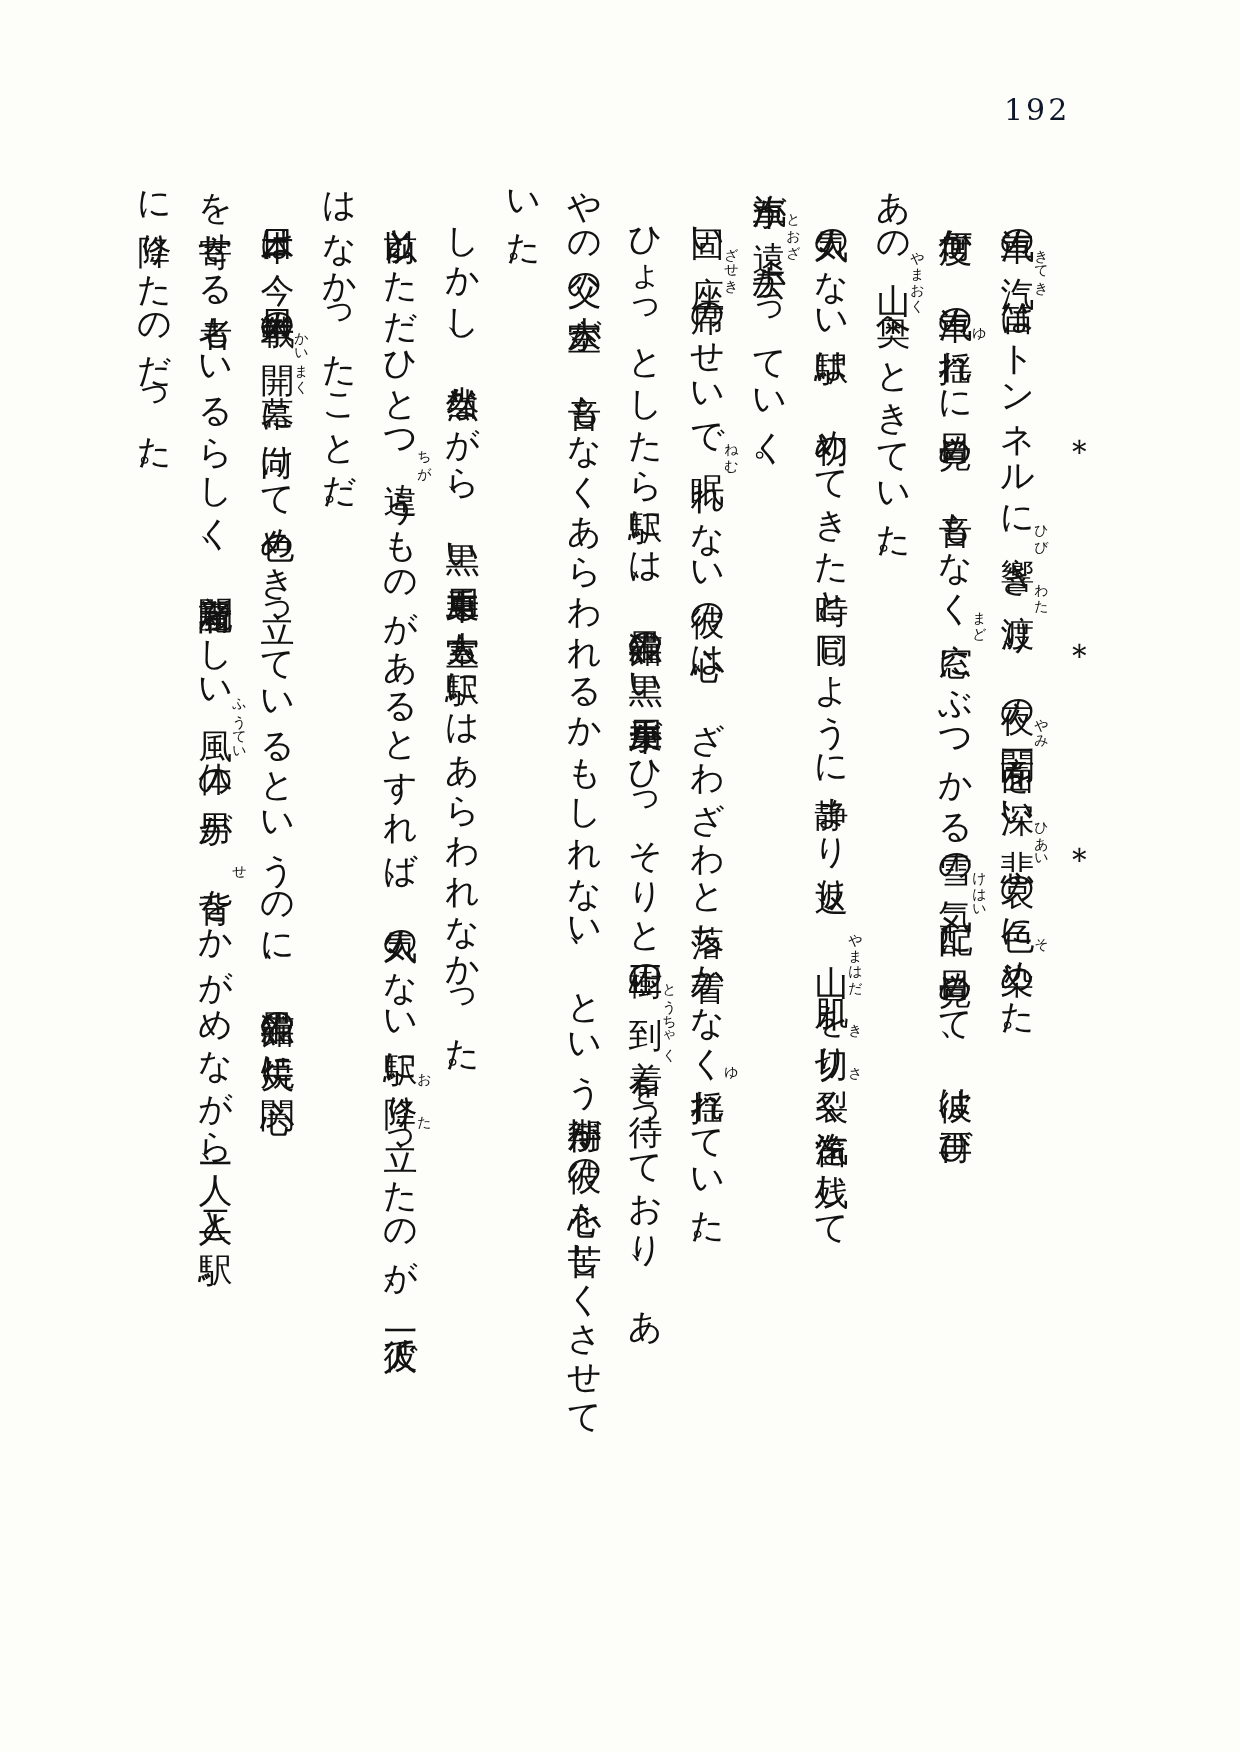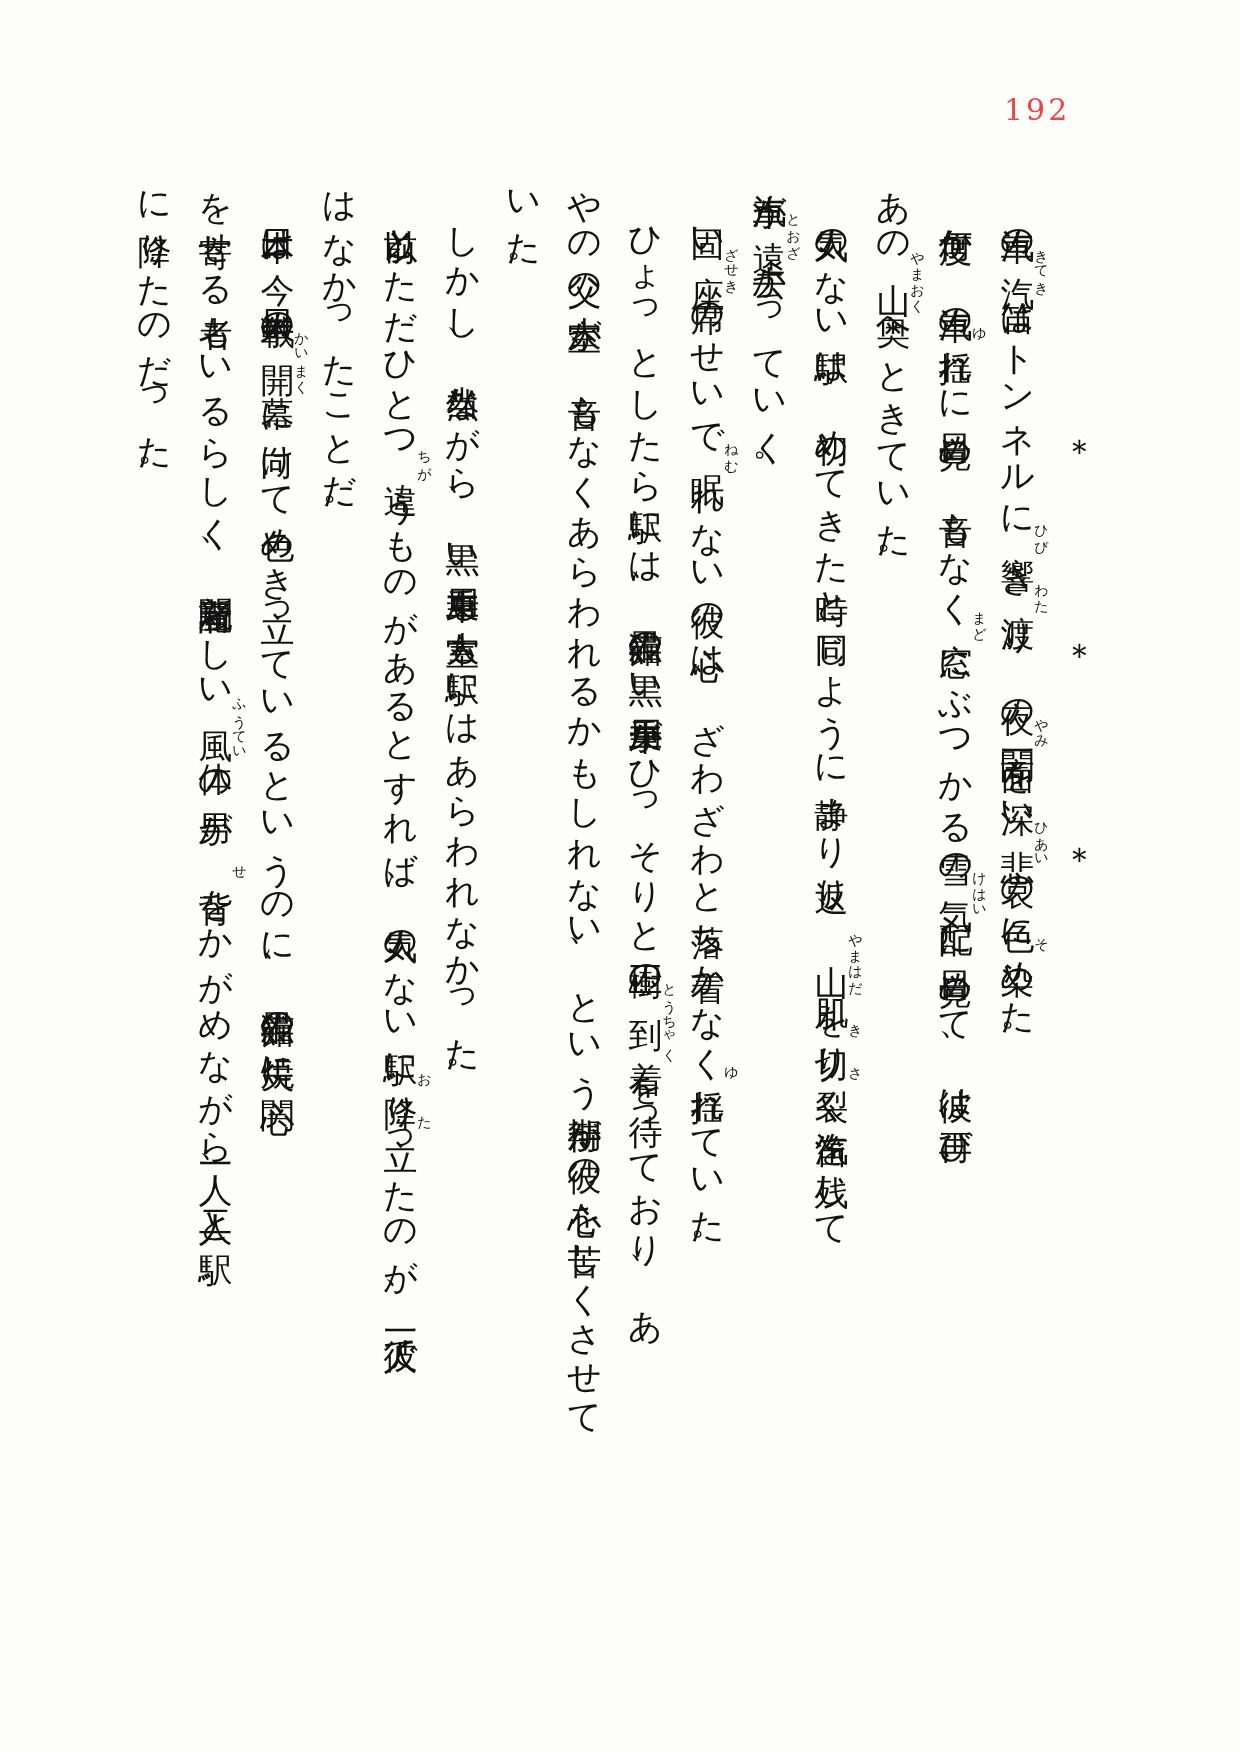--- a/index.html
+++ b/index.html
@@ -21,21 +21,21 @@
     height: 1752px;
     background: #fdfdfa;
     color: #141414;
   }
   .page-number {
     position: absolute;
     left: 1004px;
     top: 92px;
     font-size: 30px;
     letter-spacing: 3px;
-    color: #ef4444;
+    color: #0f172a;
   }
   .text-block {
     position: absolute;
     top: 168px;
     right: 130px;
     height: 1430px;
     writing-mode: vertical-rl;
     text-orientation: mixed;
     font-size: 34px;
     line-height: 61px;

